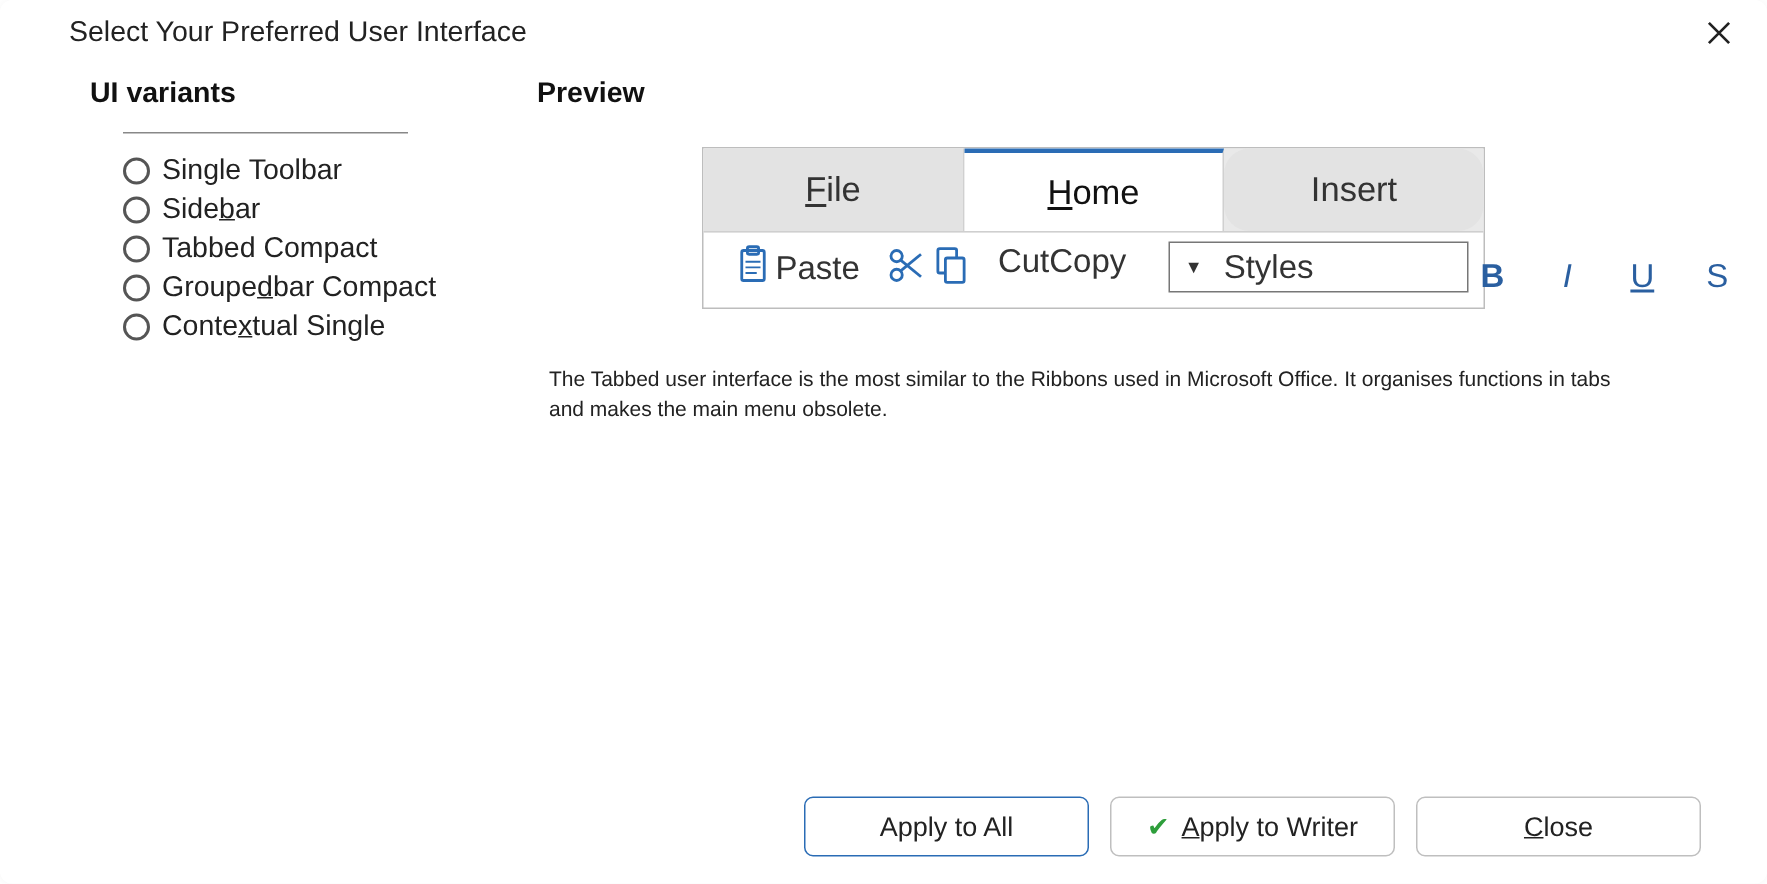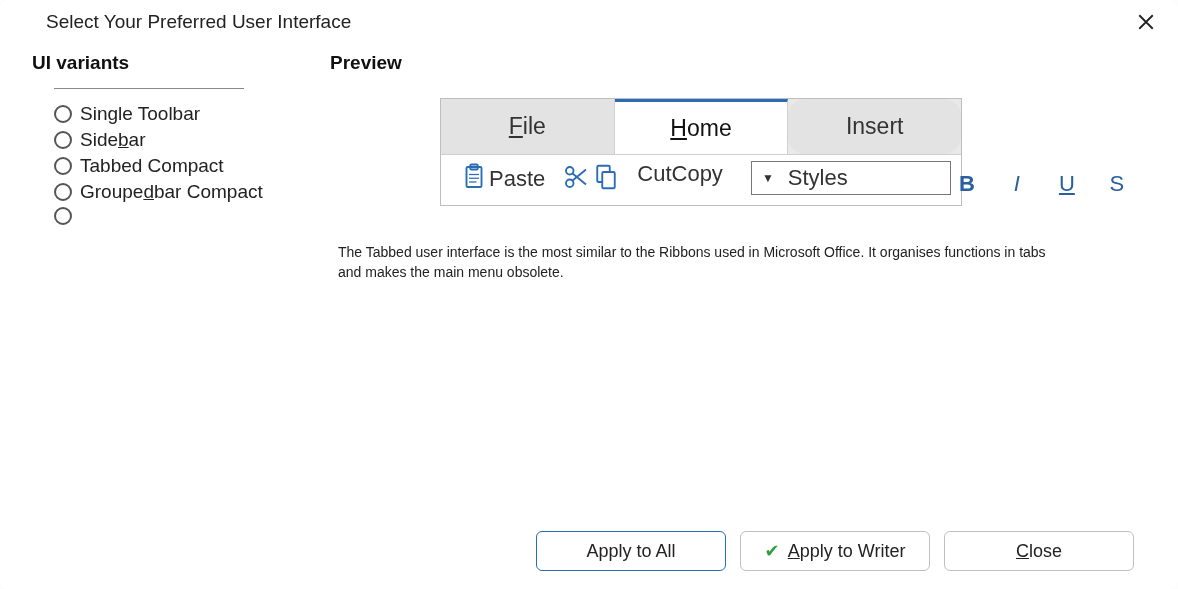--- a/index.html
+++ b/index.html
@@ -35,21 +35,21 @@
     width: 28px;
     height: 28px;
     display: flex;
     align-items: center;
     justify-content: center;
     cursor: pointer;
   }
   .close-x svg { width: 18px; height: 18px; }
   .body {
     display: flex;
-    padding: 10px 34px 0 32px;
+    padding: 10px 34px 0 60px;
   }
   .left {
     width: 290px;
     flex: 0 0 290px;
   }
   .right {
     flex: 1;
     padding-left: 8px;
   }
   .section-head {
@@ -240,20 +240,21 @@
           <div class="variant">
             <span class="radio"></span>
             <span class="lbl">Tabbed Compact</span>
           </div>
           <div class="variant">
             <span class="radio"></span>
             <span class="lbl">Groupe<u>d</u>bar Compact</span>
           </div>
           <div class="variant">
             <span class="radio"></span>
+            <span class="lbl">Conte<u>x</u>tual Single</span>
           </div>
         </div>
     </div>
 
     <div class="right">
       <div class="section-head">Preview</div>
 
       <div class="preview-box">
         <div class="tabs" id="tabs">
             <div class="tab"><u>F</u>ile</div>

